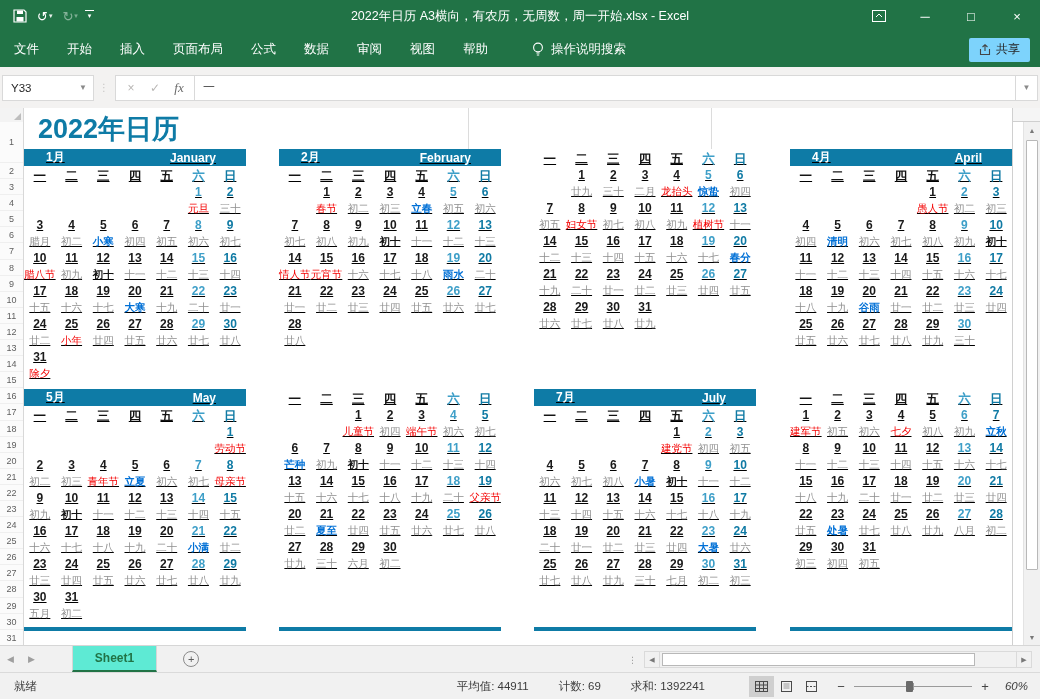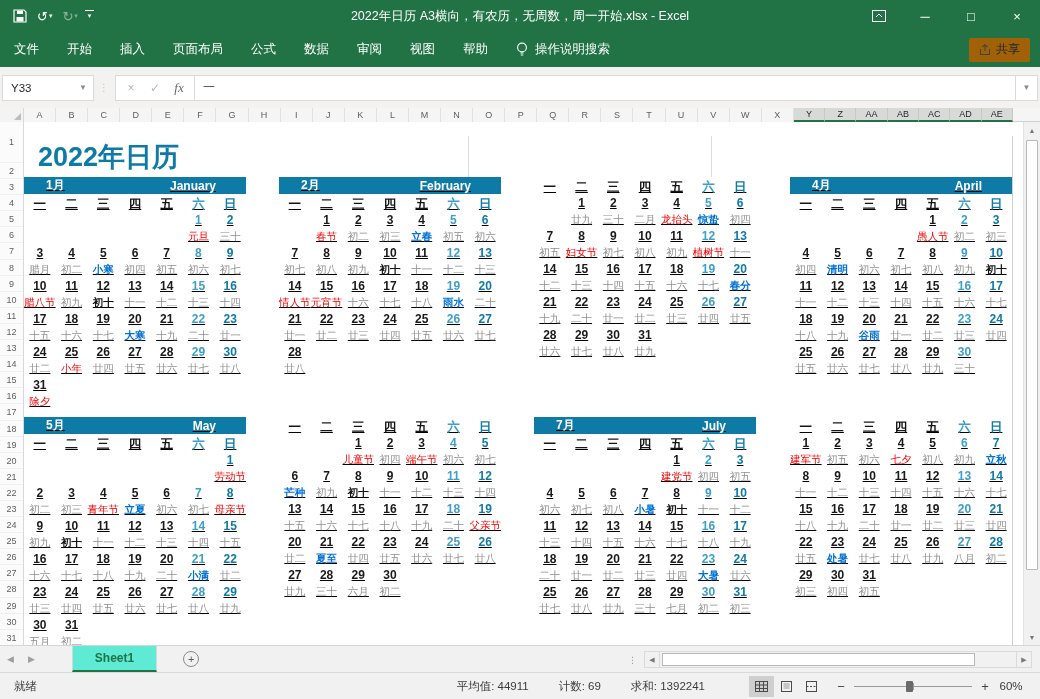--- a/index.html
+++ b/index.html
@@ -14,26 +14,26 @@
   .qat-btn { display:flex; align-items:center; color:#fff; font-size:13px; padding:2px 3px; }
   .qat-btn svg { display:block; }
   .qat-caret { font-size:7px; margin-left:1px; opacity:.9; }
   .dim { opacity:.45; }
   .tb-title { position:absolute; left:0; right:0; text-align:center; font-size:12.5px; color:#fff; pointer-events:none; }
   .win-ctrls { margin-left:auto; display:flex; height:32px; }
   .win-btn { width:46px; height:32px; display:flex; align-items:center; justify-content:center; color:#fff; font-size:13px; }
   .win-btn.ribbonopts svg { display:block; }
 
   
-  .ribbon { height:35px; background:var(--excel-green); display:flex; align-items:center; color:#fff; flex:0 0 auto; }
+  .ribbon { height:35px; background:var(--excel-green); display:flex; align-items:center; color:#fff; flex:0 0 auto;gap:16px; }
   .rtabs { display:flex; align-items:center; height:100%; }
   .rtab { padding:0 14px; font-size:12.5px; height:100%; display:flex; align-items:center; }
   .tell { display:flex; align-items:center; gap:7px; margin-left:14px; font-size:12.5px; }
   .bulb svg { display:block; }
-  .share-btn { margin-left:auto; margin-right:10px; background:#a16207; color:#262626; border-radius:2px; height:24px; display:flex; align-items:center; gap:5px; padding:0 10px; font-size:12px; }
+  .share-btn { margin-left:auto; margin-right:10px; background:#7dd3fc; color:#262626; border-radius:2px; height:24px; display:flex; align-items:center; gap:5px; padding:0 10px; font-size:12px; }
   .share-btn svg { display:block; }
 
   
   .fbar { height:41px; background:#F3F2F1; display:flex; align-items:center; padding:0 2px 0 2px; flex:0 0 auto; }
   .namebox { width:92px; height:26px; background:#fff; border:1px solid #D9D9D9; display:flex; align-items:center; font-size:11.5px; color:#262626; padding-left:8px; }
   .namebox .caret { margin-left:auto; margin-right:6px; font-size:8px; color:#8a8a8a; }
   .fsep { color:#C8C6C4; font-size:10px; padding:0 5px; letter-spacing:1px; }
   .fbtns { display:flex; align-items:center; gap:2px; background:#fff; border:1px solid #D9D9D9; height:26px; padding:0 4px; border-right:none; }
   .fbtn { width:22px; text-align:center; font-size:12px; color:#B8B6B4; }
   .fbtn.fx { color:#6a6a6a; font-style:italic; font-family:"Liberation Serif","DejaVu Serif",serif; font-size:13px; }
@@ -42,21 +42,21 @@
 
   
   .sheet { position:relative; flex:1 1 auto; background:#fff; overflow:hidden; }
   .colrow { position:absolute; left:0; top:0; right:0; height:14px; display:flex; border-bottom:1px solid #CFCFCF; background:#F5F5F5; }
   .corner { width:24px; height:14px; background:#F3F3F3; border-right:1px solid #D8D8D8; position:relative; }
   .corner:after { content:""; position:absolute; right:2px; bottom:2px; border-left:7px solid transparent; border-bottom:7px solid #BDBDBD; }
   .col-h { width:32.08px; height:14px; font-size:9px; color:#5E5E5E; text-align:center; line-height:14px; border-right:1px solid #E0E0E0; background:#F5F5F5; }
   .col-h.sel { width:31.3px; background:#D8DAD8; color:#262626; border-bottom:2px solid var(--excel-green); border-right:1px solid #C8C8C8; line-height:12px; }
   .gutter { position:absolute; left:0; top:14px; width:24px; bottom:0; background:#FBFBFB; border-right:1px solid #D8D8D8; }
   .row-n { width:100%; font-size:9px; color:#5E5E5E; text-align:center; border-bottom:1px solid #EFEFEF; }
-  .canvas { position:absolute; left:24px; top:28px; width:989px; bottom:0; background:#fff; border-right:1px solid #D0D0D0; overflow:hidden; }
+  .canvas { position:absolute; left:24px; top:0; width:989px; bottom:0; background:#fff; border-right:1px solid #D0D0D0; overflow:hidden; }
   .pbreak { position:absolute; top:0; height:41px; width:1px; background:#DCDCDC; }
   .sheet-title { position:absolute; top:3px; font-size:27px; font-weight:bold; color:var(--accent-teal); letter-spacing:0; }
   .sheet-title.left { left:14px; }
   .sheet-title.right { right:3px; }
 
   .month { position:absolute; width:222px;text-decoration:underline; }
   .m-head { height:17px; background:var(--accent-teal); color:#fff; display:flex; align-items:center; justify-content:space-between; padding:0 30px 0 22px; font-size:12px; font-weight:bold; }
   .m-grid { display:grid; grid-template-columns:repeat(7,1fr); grid-template-rows:18px; grid-auto-rows:16.5px; }
   .wd { font-size:12.5px; font-weight:600; color:#141414; text-align:center; line-height:20px; }
   .wd.sat { color:var(--saturday-blue); }
@@ -91,21 +91,21 @@
   .ready { padding-left:14px; }
   .stats { margin-left:auto; display:flex; gap:30px; }
   .viewbtns { display:flex; margin-left:44px; }
   .viewbtn { width:25px; height:21px; display:flex; align-items:center; justify-content:center; }
   .viewbtn.sel { background:#CFCFCF; }
   .zoomer { display:flex; align-items:center; margin-left:8px; }
   .zminus,.zplus { width:18px; text-align:center; color:#444; font-size:13px; }
   .ztrack { width:118px; height:1px; background:#9a9a9a; position:relative; margin:0 4px; }
   .ztick { position:absolute; left:50%; top:-3px; width:1px; height:7px; background:#9a9a9a; }
   .zthumb { position:absolute; left:44%; top:-5px; width:7px; height:11px; background:#6a6a6a; border-radius:1px; }
-  .zlabel { width:46px; text-align:center; padding-right:12px; }
+  .zlabel { width:46px; text-align:right; padding-right:12px;font-style:italic; }
 </style>
 </head>
 <body>
 
 <div class="app">
 
   <div class="titlebar">
     <div class="qat">
       <span class="qat-btn">
         <svg width="14" height="14" viewBox="0 0 14 14">

